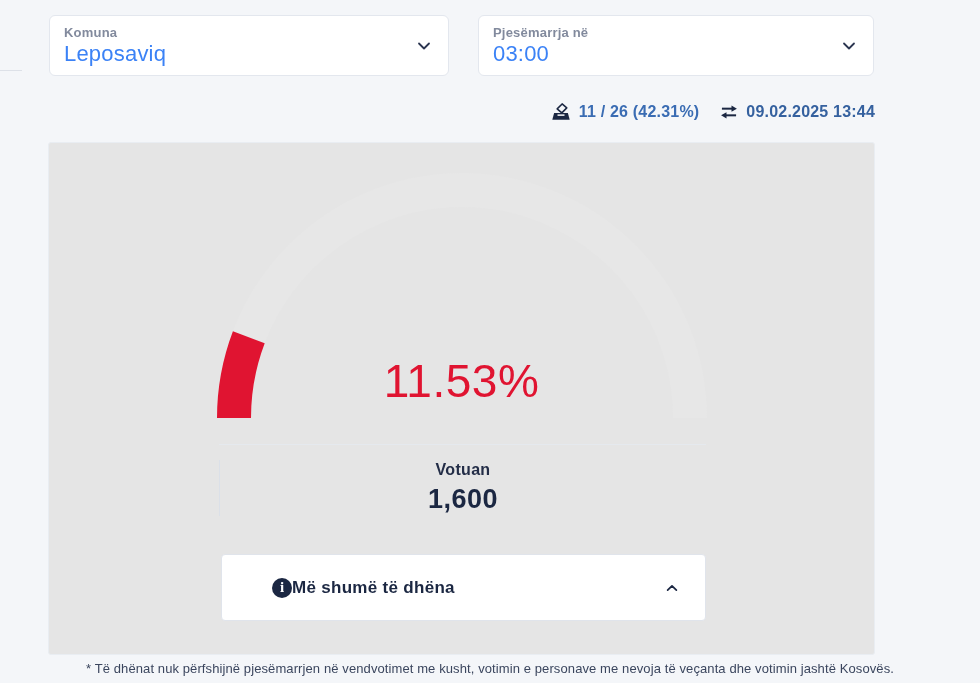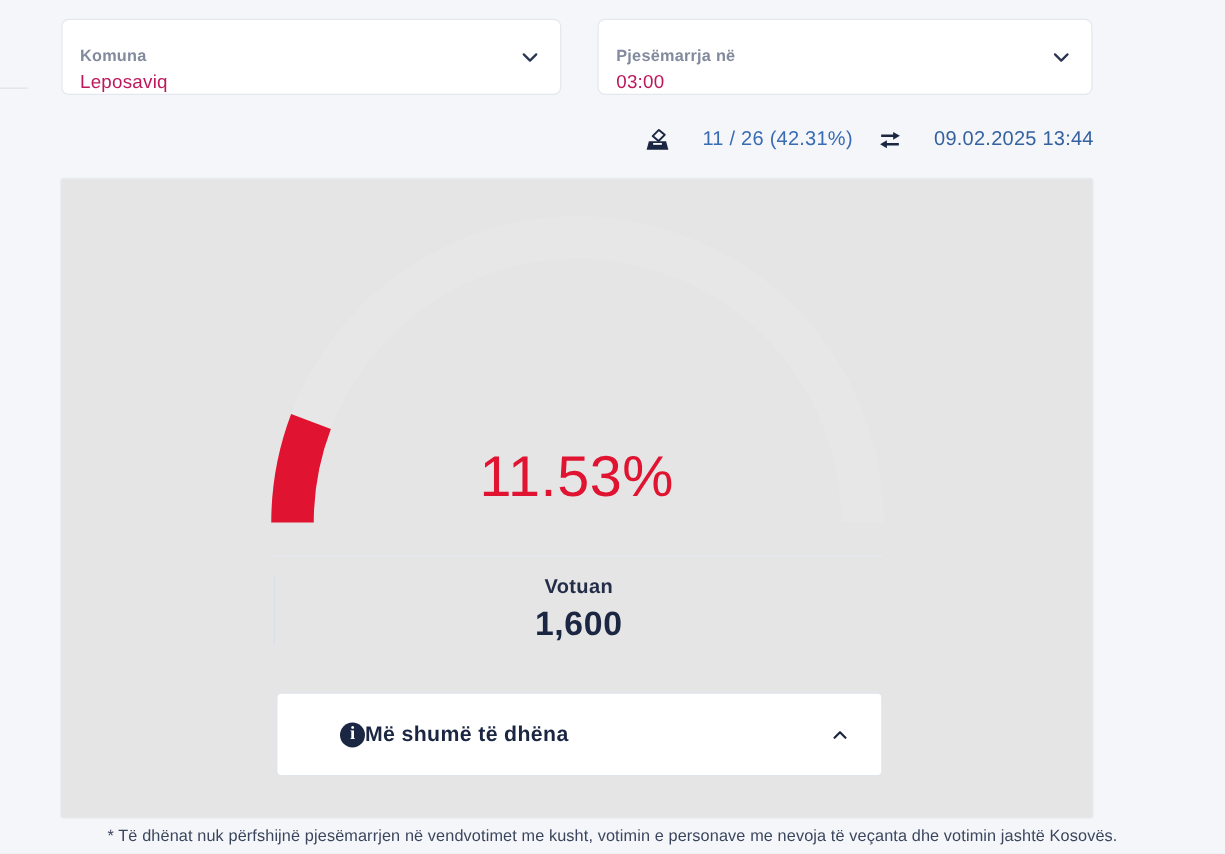--- a/index.html
+++ b/index.html
@@ -10,32 +10,32 @@
     position:relative;
     overflow:hidden;
     color:#1b2742;
   }
   .edge-line { position:absolute; left:0; top:70px; width:22px; height:1px; background:#dde1e8; }
 
   
   .select {
     position:absolute; top:15px; height:61px;
     background:#ffffff; border:1px solid #e3e7ee; border-radius:6px;
-    padding:20px 40px 8px 14px; cursor:pointer;
+    padding:8px 40px 8px 14px; cursor:pointer;
   }
   .sel-label { font-size:13px; font-weight:700; color:#828a9d; letter-spacing:.2px; line-height:18px; }
-  .sel-value { font-size:15px; color:#be185d; letter-spacing:.2px; line-height:24px; }
+  .sel-value { font-size:22px; color:#3b82f6; letter-spacing:.2px; line-height:24px; }
   .sel-chevron { position:absolute; right:16px; top:22px; width:16px; height:16px; }
 
   
   .statusbar {
     position:absolute; top:101px; right:105px;
     display:flex; align-items:center; gap:20px;
   }
-  .stat-item { display:flex; align-items:center; gap:25px; }
+  .stat-item { display:flex; align-items:center; gap:7px;font-weight:bold; }
   .stat-item .txt { font-size:16px; letter-spacing:.2px; }
   .stations-txt { color:#3a6cb3; }
   .updated-txt { color:#35619f; }
 
   
   .card {
     position:absolute; left:48px; top:142px; width:827px; height:513px;
     background:#e5e5e5; border:1px solid #e9edf2; border-radius:3px;
   }
   .gauge-svg { position:absolute; left:166px; top:29px; }

